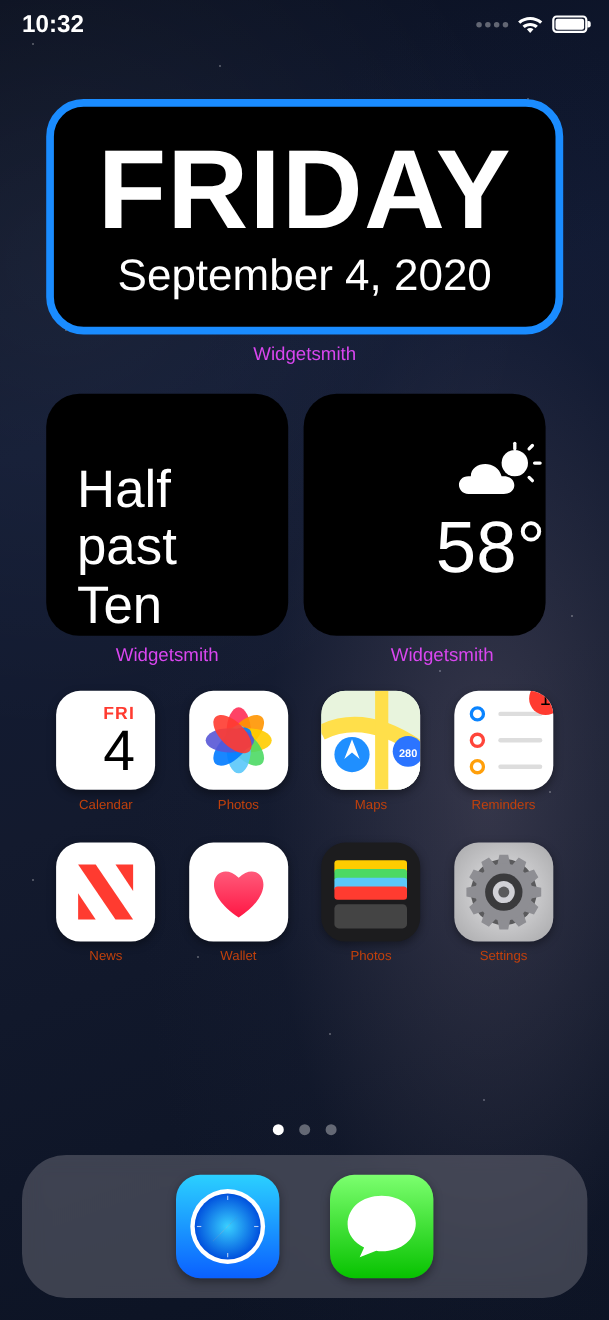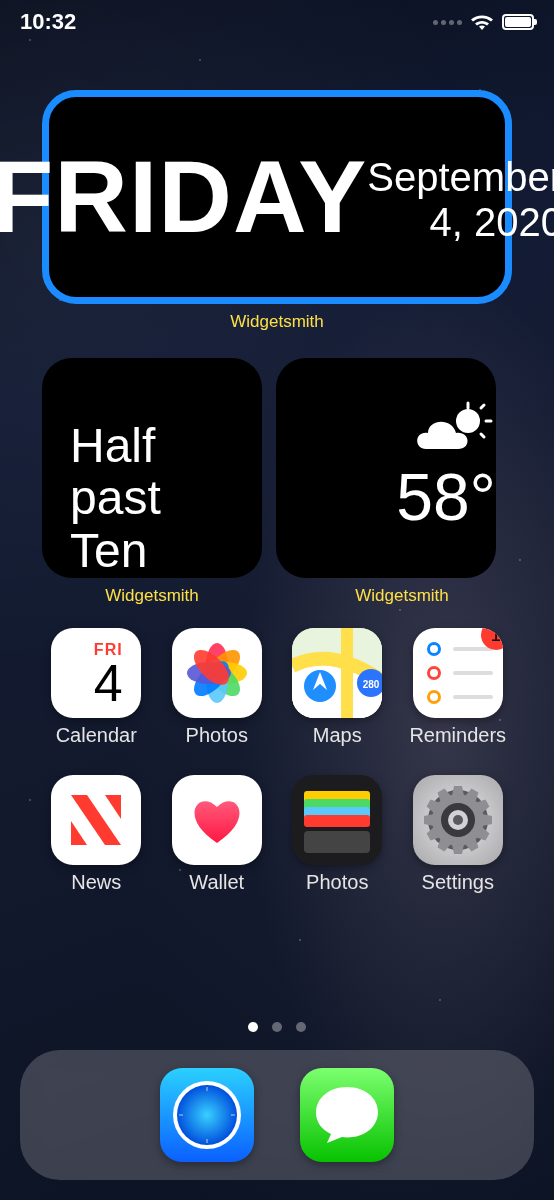--- a/index.html
+++ b/index.html
@@ -63,38 +63,38 @@
   .battery-fill { position:absolute; inset:1px; background:#fff; border-radius:2px; }
 
   
   .big-widget {
     position: absolute;
     left: 42px; top: 90px;
     width: 470px; height: 214px;
     border: 7px solid #1a8cff;
     border-radius: 34px;
     background: #000;
-    display: flex; flex-direction: row; align-items: center; justify-content: center;
+    display: flex; flex-direction: column; align-items: center; justify-content: center;
   }
   .big-widget .day {
     font-size: 102px;
     font-weight: 700;
     letter-spacing: 1px;
     line-height: 1;
   }
   .big-widget .date {
     font-size: 40px;
     font-weight: 500;
     margin-top: 6px;
     text-align: right;
   }
   .widget-label {
     position: absolute;
     font-size: 17px;
-    color: #fde047;
+    color: #d946ef;
     text-align: center;
   }
   .label-big { top: 312px; left:0; right:0; }
 
   .small-widget {
     position:absolute;
     width: 220px; height: 220px;
     background: #000;
     border-radius: 30px;
     display:flex; align-items:flex-end; justify-content:center;
@@ -130,22 +130,22 @@
   }
   .app-icon {
     width: 90px; height: 90px; border-radius: 22px;
     display:flex; align-items:center; justify-content:center;
     position:relative;
     box-shadow: 0 3px 8px rgba(0,0,0,.35);
     overflow:hidden;
   }
   .app-label {
     margin-top: 6px;
-    font-size: 20px;
-    color: #e5e5e5;
+    font-size: 12px;
+    color: #c2410c;
   }
   .badge {
     position:absolute; top:-8px; right:-8px;
     min-width: 30px; height: 30px;
     background:#ff3b30;
     border-radius: 15px;
     display:flex; align-items:center; justify-content:center;
     font-size: 18px; font-weight:500;
     z-index: 2;
   }

